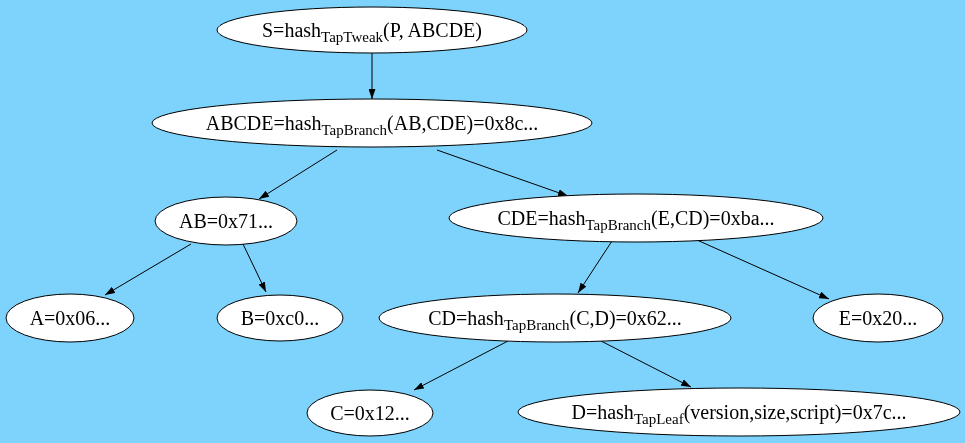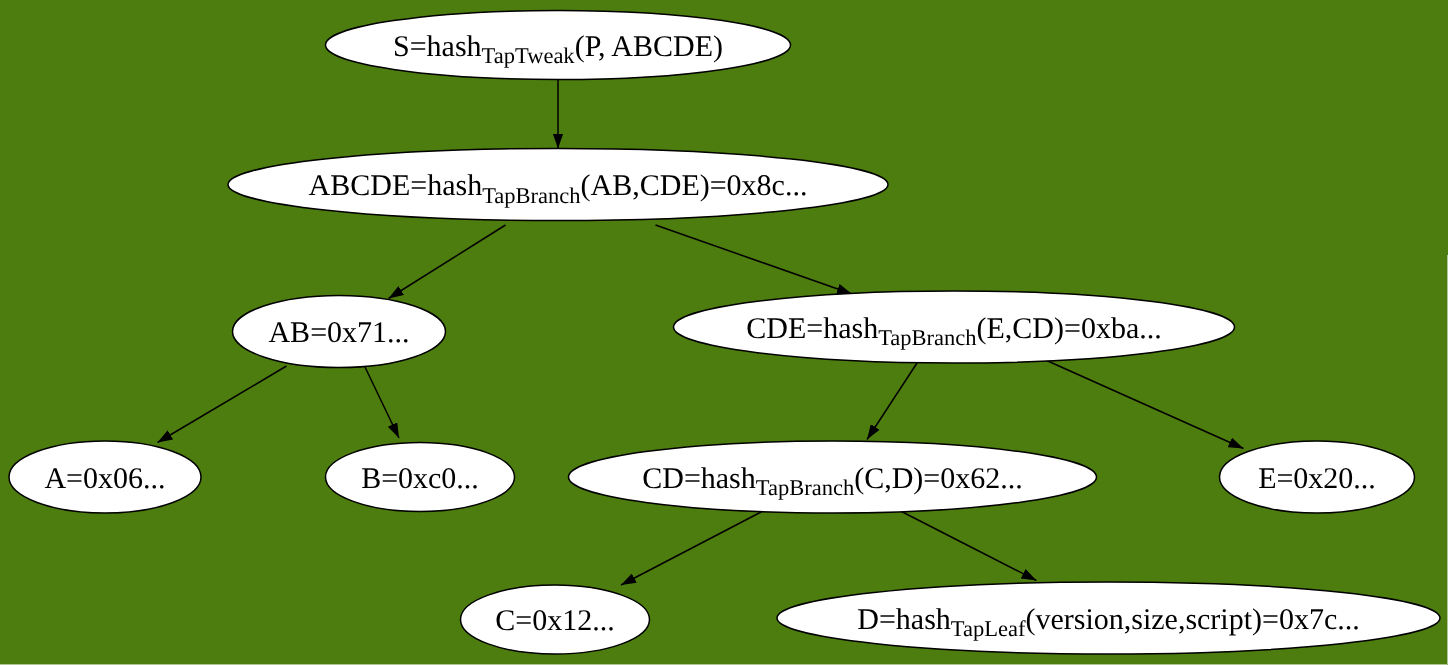--- a/index.html
+++ b/index.html
@@ -10,21 +10,21 @@
   body {
     width: 965px;
     height: 443px;
     overflow: hidden;
     font-family: "Liberation Serif", "DejaVu Serif", serif;
   }
   #diagram-wrap {
     position: relative;
     width: 965px;
     height: 443px;
-    background: #4d7c0f;
+    background: #7dd3fc;
   }
   svg text {
     font-family: "Liberation Serif", "DejaVu Serif", serif;
     fill: #000000;
   }
 </style>
 </head>
 <body>
 
 <div id="diagram-wrap">

